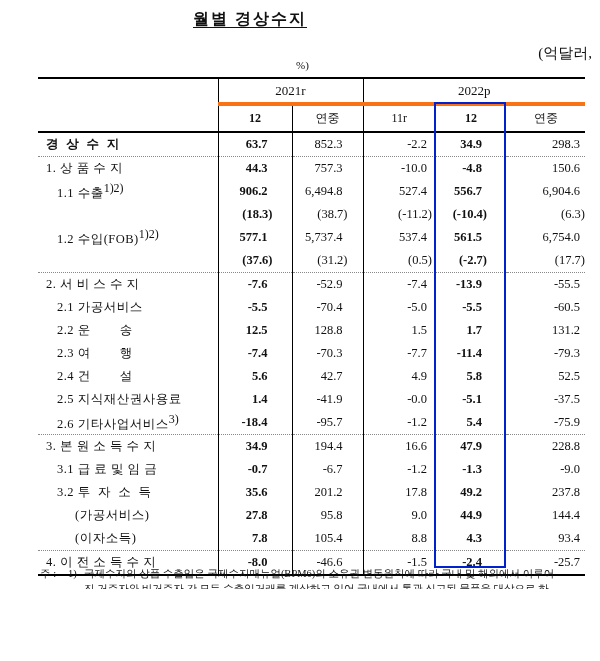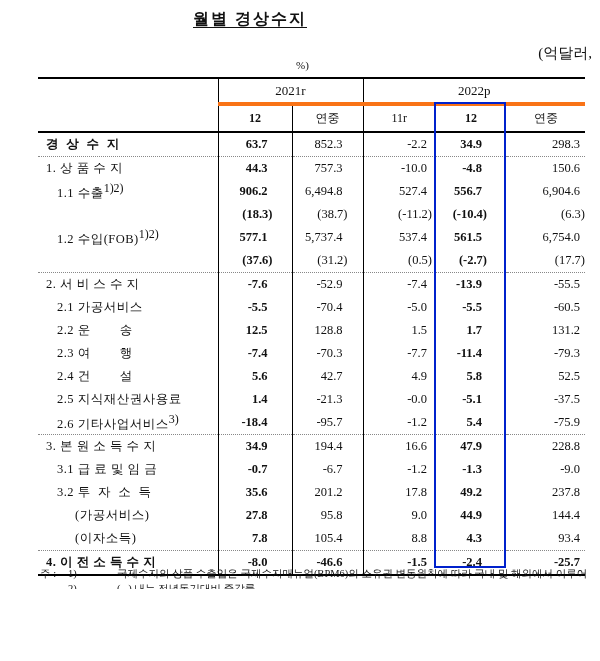--- a/index.html
+++ b/index.html
@@ -33,33 +33,33 @@
   td.c1{padding-right:20px;}
   td.c2{padding-right:8px;}
   td.c3{padding-right:25px;}
   td.c4{padding-right:5px;}
   td.c0,td.c3,.boldcol{font-weight:bold;text-align:right;}
   .bold{font-weight:bold;}
   td.paren{position:relative;left:5px;}
   
   th.bl,td.c0,td.c1,td.c2{border-left:1px solid #000;}
   tr.dotted td{border-bottom:1px dotted #888;}
-  tbody tr:last-child td{border-bottom:2px solid #000;font-weight:bold;}
+  tbody tr:last-child td{border-bottom:2px solid #000;}
 
   
   #hlbox{position:absolute;left:396px;top:25px;width:68px;height:462px;
          border:2px solid #0021cc;pointer-events:none;}
 
   
   #notes{position:absolute;top:567px;left:40px;width:548px;font-size:10.5px;line-height:14.5px;}
   .note-row{display:flex;}
   .note-prefix{width:28px;white-space:pre;}
   .note-num{width:16px;}
   .note-text{flex:1;}
-  .note-text div{white-space:pre-wrap;margin-left:33px;}
+  .note-text div{white-space:pre-wrap;}
 
   
   #watermark{position:absolute;left:140px;top:615px;width:460px;text-align:left;
              font-family:"Liberation Sans","DejaVu Sans",sans-serif;
              font-size:24px;font-weight:bold;color:rgba(160,160,160,0.45);
              letter-spacing:1px;pointer-events:none;}
 </style>
 </head>
 <body>
 
@@ -179,21 +179,21 @@
             <td class="label"><span>   2.4 건        설</span></td>
             <td class="num c0">5.6</td>
             <td class="num c1">42.7</td>
             <td class="num c2">4.9</td>
             <td class="num c3">5.8</td>
             <td class="num c4">52.5</td>
           </tr>
           <tr>
             <td class="label"><span>   2.5 지식재산권사용료</span></td>
             <td class="num c0">1.4</td>
-            <td class="num c1">-21.3</td>
+            <td class="num c1">-41.9</td>
             <td class="num c2">-0.0</td>
             <td class="num c3">-5.1</td>
             <td class="num c4">-37.5</td>
           </tr>
           <tr class="dotted">
             <td class="label"><span>   2.6 기타사업서비스</span><sup>3)</sup></td>
             <td class="num c0">-18.4</td>
             <td class="num c1">-95.7</td>
             <td class="num c2">-1.2</td>
             <td class="num c3">5.4</td>
@@ -251,20 +251,21 @@
     </table>
     <div id="hlbox"></div>
   </div>
 
   <div id="notes">
       <div class="note-row">
         <div class="note-prefix">주 :</div>
         <div class="note-num">1)</div>
         <div class="note-text">
           <div>국제수지의 상품 수출입은 국제수지매뉴얼(BPM6)의 소유권 변동원칙에 따라 국내 및 해외에서 이루어</div>
+          <div>진 거주자와 비거주자 간 모든 수출입거래를 계상하고 있어 국내에서 통관 신고된 물품을 대상으로 하</div>
         </div>
       </div>
       <div class="note-row">
         <div class="note-prefix"></div>
         <div class="note-num">2)</div>
         <div class="note-text">
           <div>(   ) 내는 전년동기대비 증감률</div>
         </div>
       </div>
       <div class="note-row">

